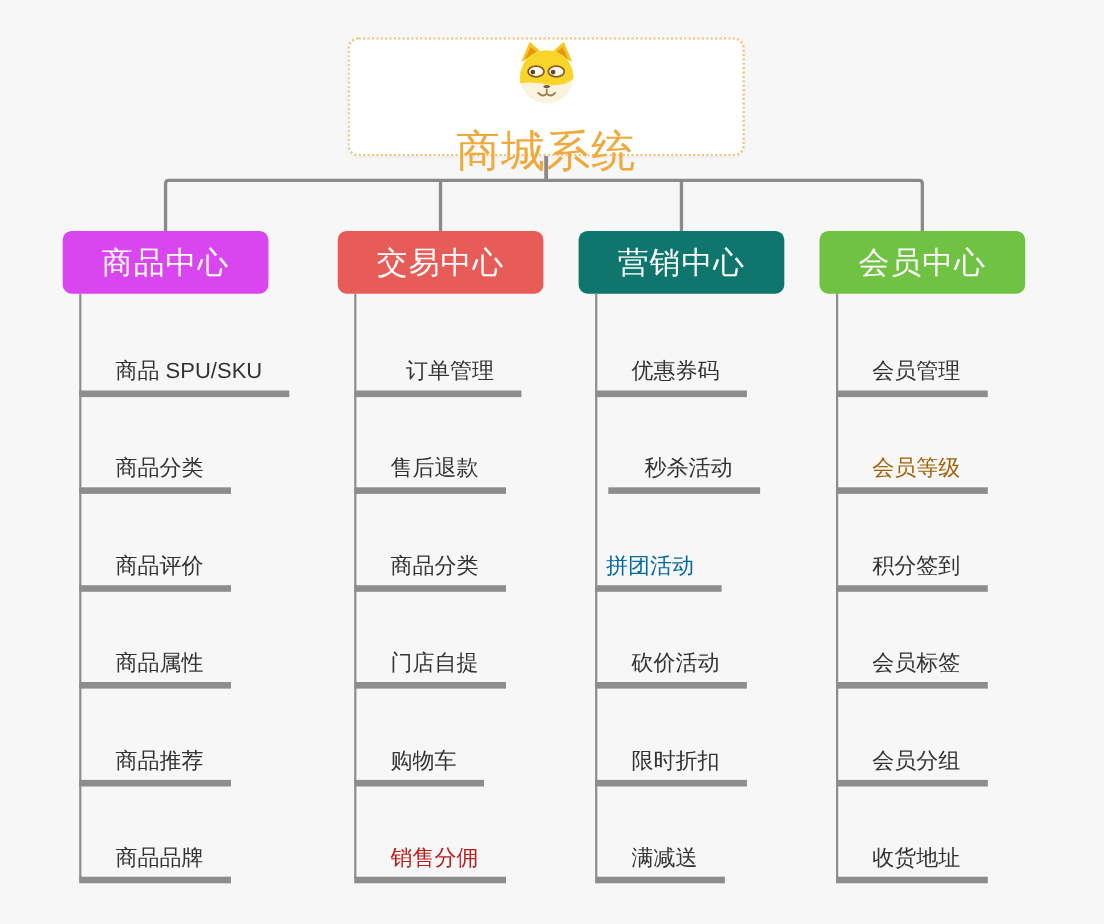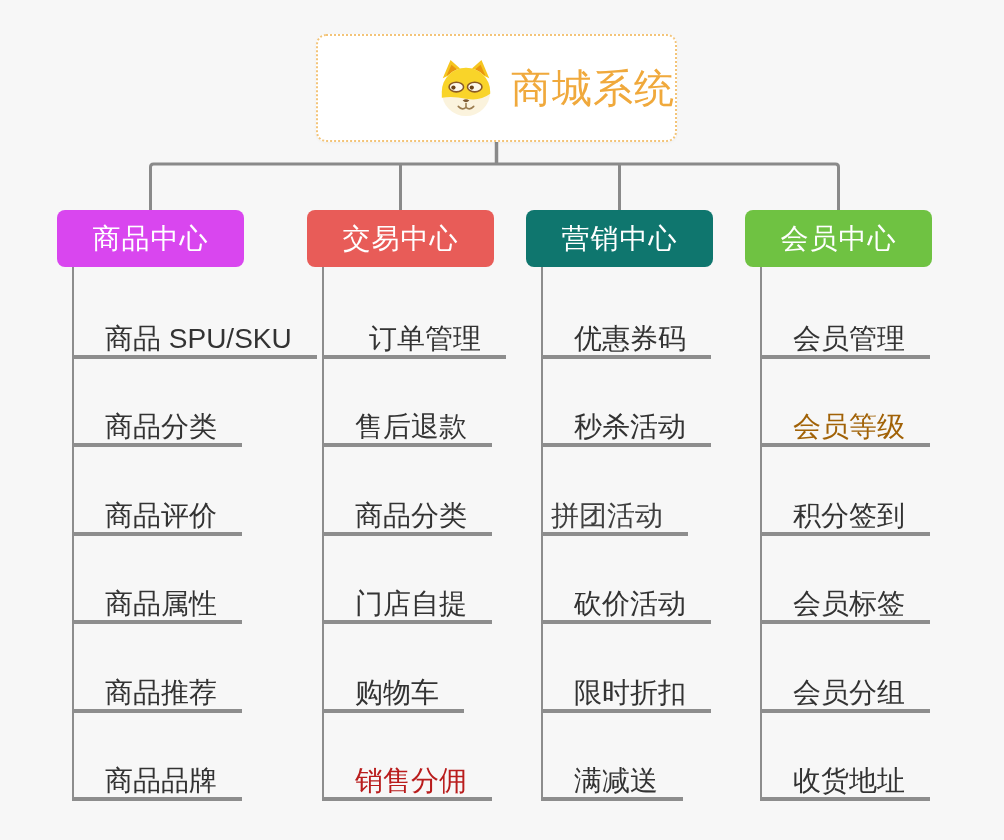--- a/index.html
+++ b/index.html
@@ -10,23 +10,24 @@
     position:relative;
   }
   .canvas{position:absolute;left:0;top:0;width:1004px;height:840px;}
   .connector{position:absolute;left:0;top:0;pointer-events:none;}
 
   
   .root{
     position:absolute;left:316px;top:34px;width:361px;height:108px;
     box-sizing:border-box;
     background:#ffffff;border:2px dotted #f3c478;border-radius:10px;
-    display:flex;align-items:center;justify-content:flex-end;gap:14px;
+    display:flex;align-items:center;justify-content:flex-start;gap:14px;
     box-shadow:0 1px 3px rgba(0,0,0,0.04);
     cursor:default;
+    flex-direction:column;
   }
   .root-title{font-size:40px;letter-spacing:1px;color:#f0a93c;}
   .dog-icon{width:62px;height:60px;flex:0 0 auto;}
 
   
   .branch{position:absolute;top:210px;width:260px;height:610px;}
   .branch-0{left:57px}
   .branch-1{left:307px}
   .branch-2{left:526px}
   .branch-3{left:745px}
@@ -36,22 +37,22 @@
     border-radius:8px;color:#ffffff;font-size:28px;line-height:57px;
     text-align:center;letter-spacing:1px;cursor:default;
   }
   .vline{
     position:absolute;left:15px;top:57px;width:2px;height:532px;
     background:#8d8d8d;
   }
   .item{
     position:absolute;left:15px;white-space:nowrap;
     padding:0 25px 0 33px;
-    border-bottom:4px solid #14b8a6;
-    font-size:28px;line-height:33px;color:#333333;
+    border-bottom:6px solid #14b8a6;
+    font-size:20px;line-height:33px;color:#333333;
     cursor:default;
   }
   .item-0{top:112px}
   .item-1{top:200px}
   .item-2{top:289px}
   .item-3{top:377px}
   .item-4{top:466px}
   .item-5{top:554px}
 </style>
 </head>
@@ -106,22 +107,22 @@
     <div class="item item-2" style="color: rgb(51, 51, 51); border-bottom-color: rgb(141, 141, 141);">商品分类</div>
     <div class="item item-3" style="color: rgb(51, 51, 51); border-bottom-color: rgb(141, 141, 141);">门店自提</div>
     <div class="item item-4" style="color: rgb(51, 51, 51); border-bottom-color: rgb(141, 141, 141);">购物车</div>
     <div class="item item-5" style="color: #b91c1c; border-bottom-color: rgb(141, 141, 141);">销售分佣</div>
   </div>
 
   <div class="branch branch-2">
     <div class="node" style="background: #0f766e;">营销中心</div>
     <div class="vline" style="background: rgb(141, 141, 141);"></div>
     <div class="item item-0" style="color: rgb(51, 51, 51); border-bottom-color: rgb(141, 141, 141);">优惠券码</div>
-    <div class="item item-1" style="color: rgb(51, 51, 51); border-bottom-color: rgb(141, 141, 141);">秒杀活动</div>
-    <div class="item item-2" style="color: #404040; border-bottom-color: rgb(141, 141, 141); padding-left: 10px;">拼团活动</div>
+    <div class="item item-1" style="color: rgb(51, 51, 51); border-bottom-color: rgb(141, 141, 141); margin-left: 12px;">秒杀活动</div>
+    <div class="item item-2" style="color: #0369a1; border-bottom-color: rgb(141, 141, 141); padding-left: 10px;">拼团活动</div>
     <div class="item item-3" style="color: rgb(51, 51, 51); border-bottom-color: rgb(141, 141, 141);">砍价活动</div>
     <div class="item item-4" style="color: rgb(51, 51, 51); border-bottom-color: rgb(141, 141, 141);">限时折扣</div>
     <div class="item item-5" style="color: rgb(51, 51, 51); border-bottom-color: rgb(141, 141, 141);">满减送</div>
   </div>
 
   <div class="branch branch-3">
     <div class="node" style="background: rgb(111, 194, 66);">会员中心</div>
     <div class="vline" style="background: rgb(141, 141, 141);"></div>
     <div class="item item-0" style="color: rgb(51, 51, 51); border-bottom-color: rgb(141, 141, 141);">会员管理</div>
     <div class="item item-1" style="color: #a16207; border-bottom-color: rgb(141, 141, 141);">会员等级</div>

